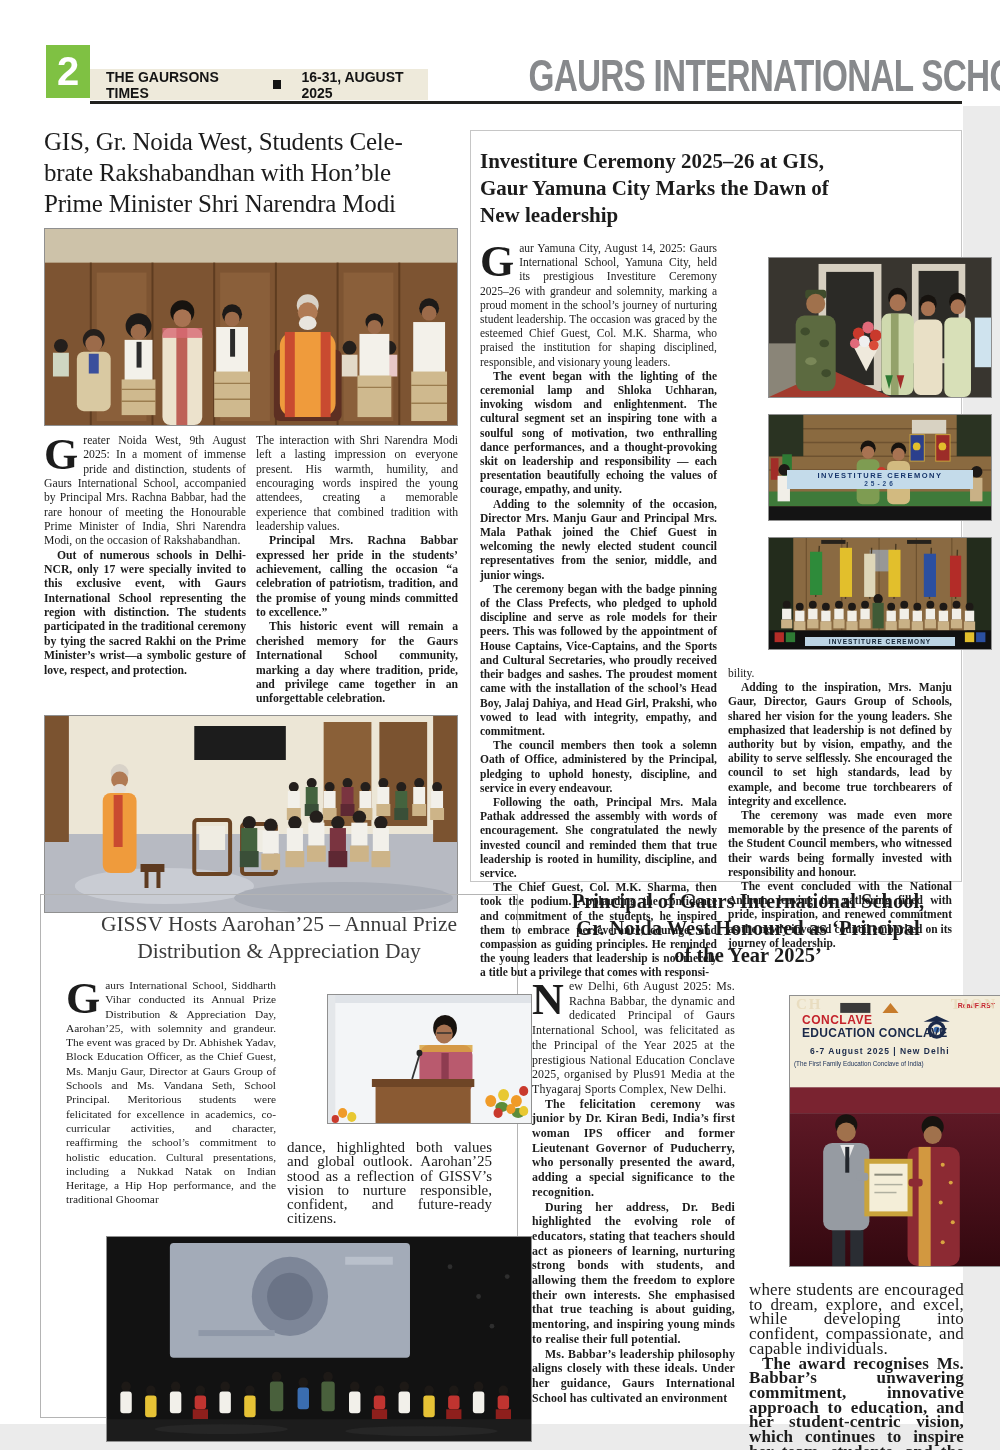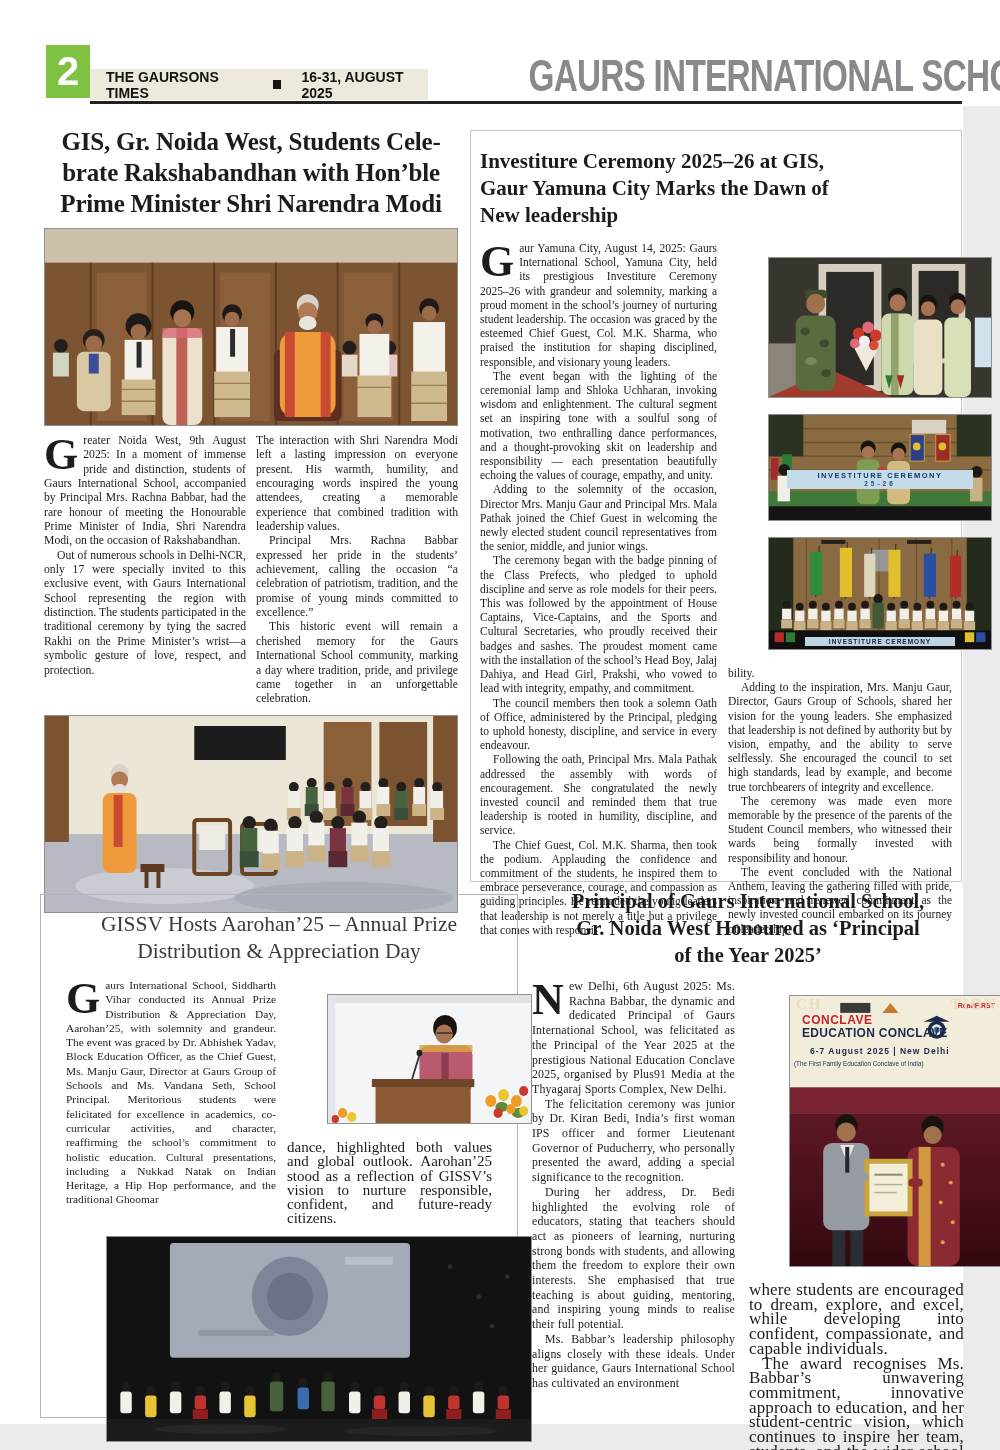--- a/index.html
+++ b/index.html
@@ -17,28 +17,28 @@
   .sq{width:9px;height:9px;background:#141414;display:inline-block;}
   .school{position:absolute;right:38px;top:52px;width:620px;text-align:right;color:#87898c;
           font:bold 45px/48px "Liberation Sans",sans-serif;letter-spacing:-1px;}
   .cond{display:inline-block;transform:scaleX(.74);transform-origin:100% 50%;white-space:nowrap;}
   .rule{position:absolute;left:90px;top:101px;width:872px;height:3px;background:#21211f;}
 
   
   h1,h2{margin:0;font-family:"Liberation Serif",serif;}
   .hl span{display:block;}
   .jtext p{margin:0;text-align:justify;}
-  .jtext p + p{text-indent:13px;}
+  .jtext p + p{text-indent:13px;font-weight:bold;}
   .dc{float:left;font-weight:bold;font-size:44px;line-height:34px;padding:4px 5px 0 0;}
   .photo{position:relative;overflow:hidden;border:1px solid #909090;box-sizing:border-box;background:#ddd;}
   .photo svg{position:absolute;left:0;top:0;width:100%;height:100%;}
 
   
   .art-raksha{position:absolute;left:44px;top:120px;width:414px;}
-  .art-raksha h1{font-size:25px;line-height:31px;font-weight:bold;text-align:center;letter-spacing:-.2px;margin-top:6px;}
+  .art-raksha h1{font-size:25px;line-height:31px;font-weight:normal;text-align:left;letter-spacing:-.2px;margin-top:6px;}
   .raksha-photo1{width:414px;height:198px;margin-top:9px;}
   .raksha-cols{display:flex;gap:10px;margin-top:8px;font-size:11.7px;line-height:14.35px;}
   .raksha-cols .c{flex:1;}
   .raksha-photo2{width:414px;height:198px;margin-top:8px;}
 
   
   .art-inv{position:absolute;left:470px;top:130px;width:492px;height:752px;border:1px solid #c6c6c6;
            box-sizing:border-box;padding:0 9px;}
   .art-inv h2{font-size:21px;line-height:27px;font-weight:bold;margin-top:17px;}
   .inv-row{display:flex;gap:11px;margin-top:12px;}

